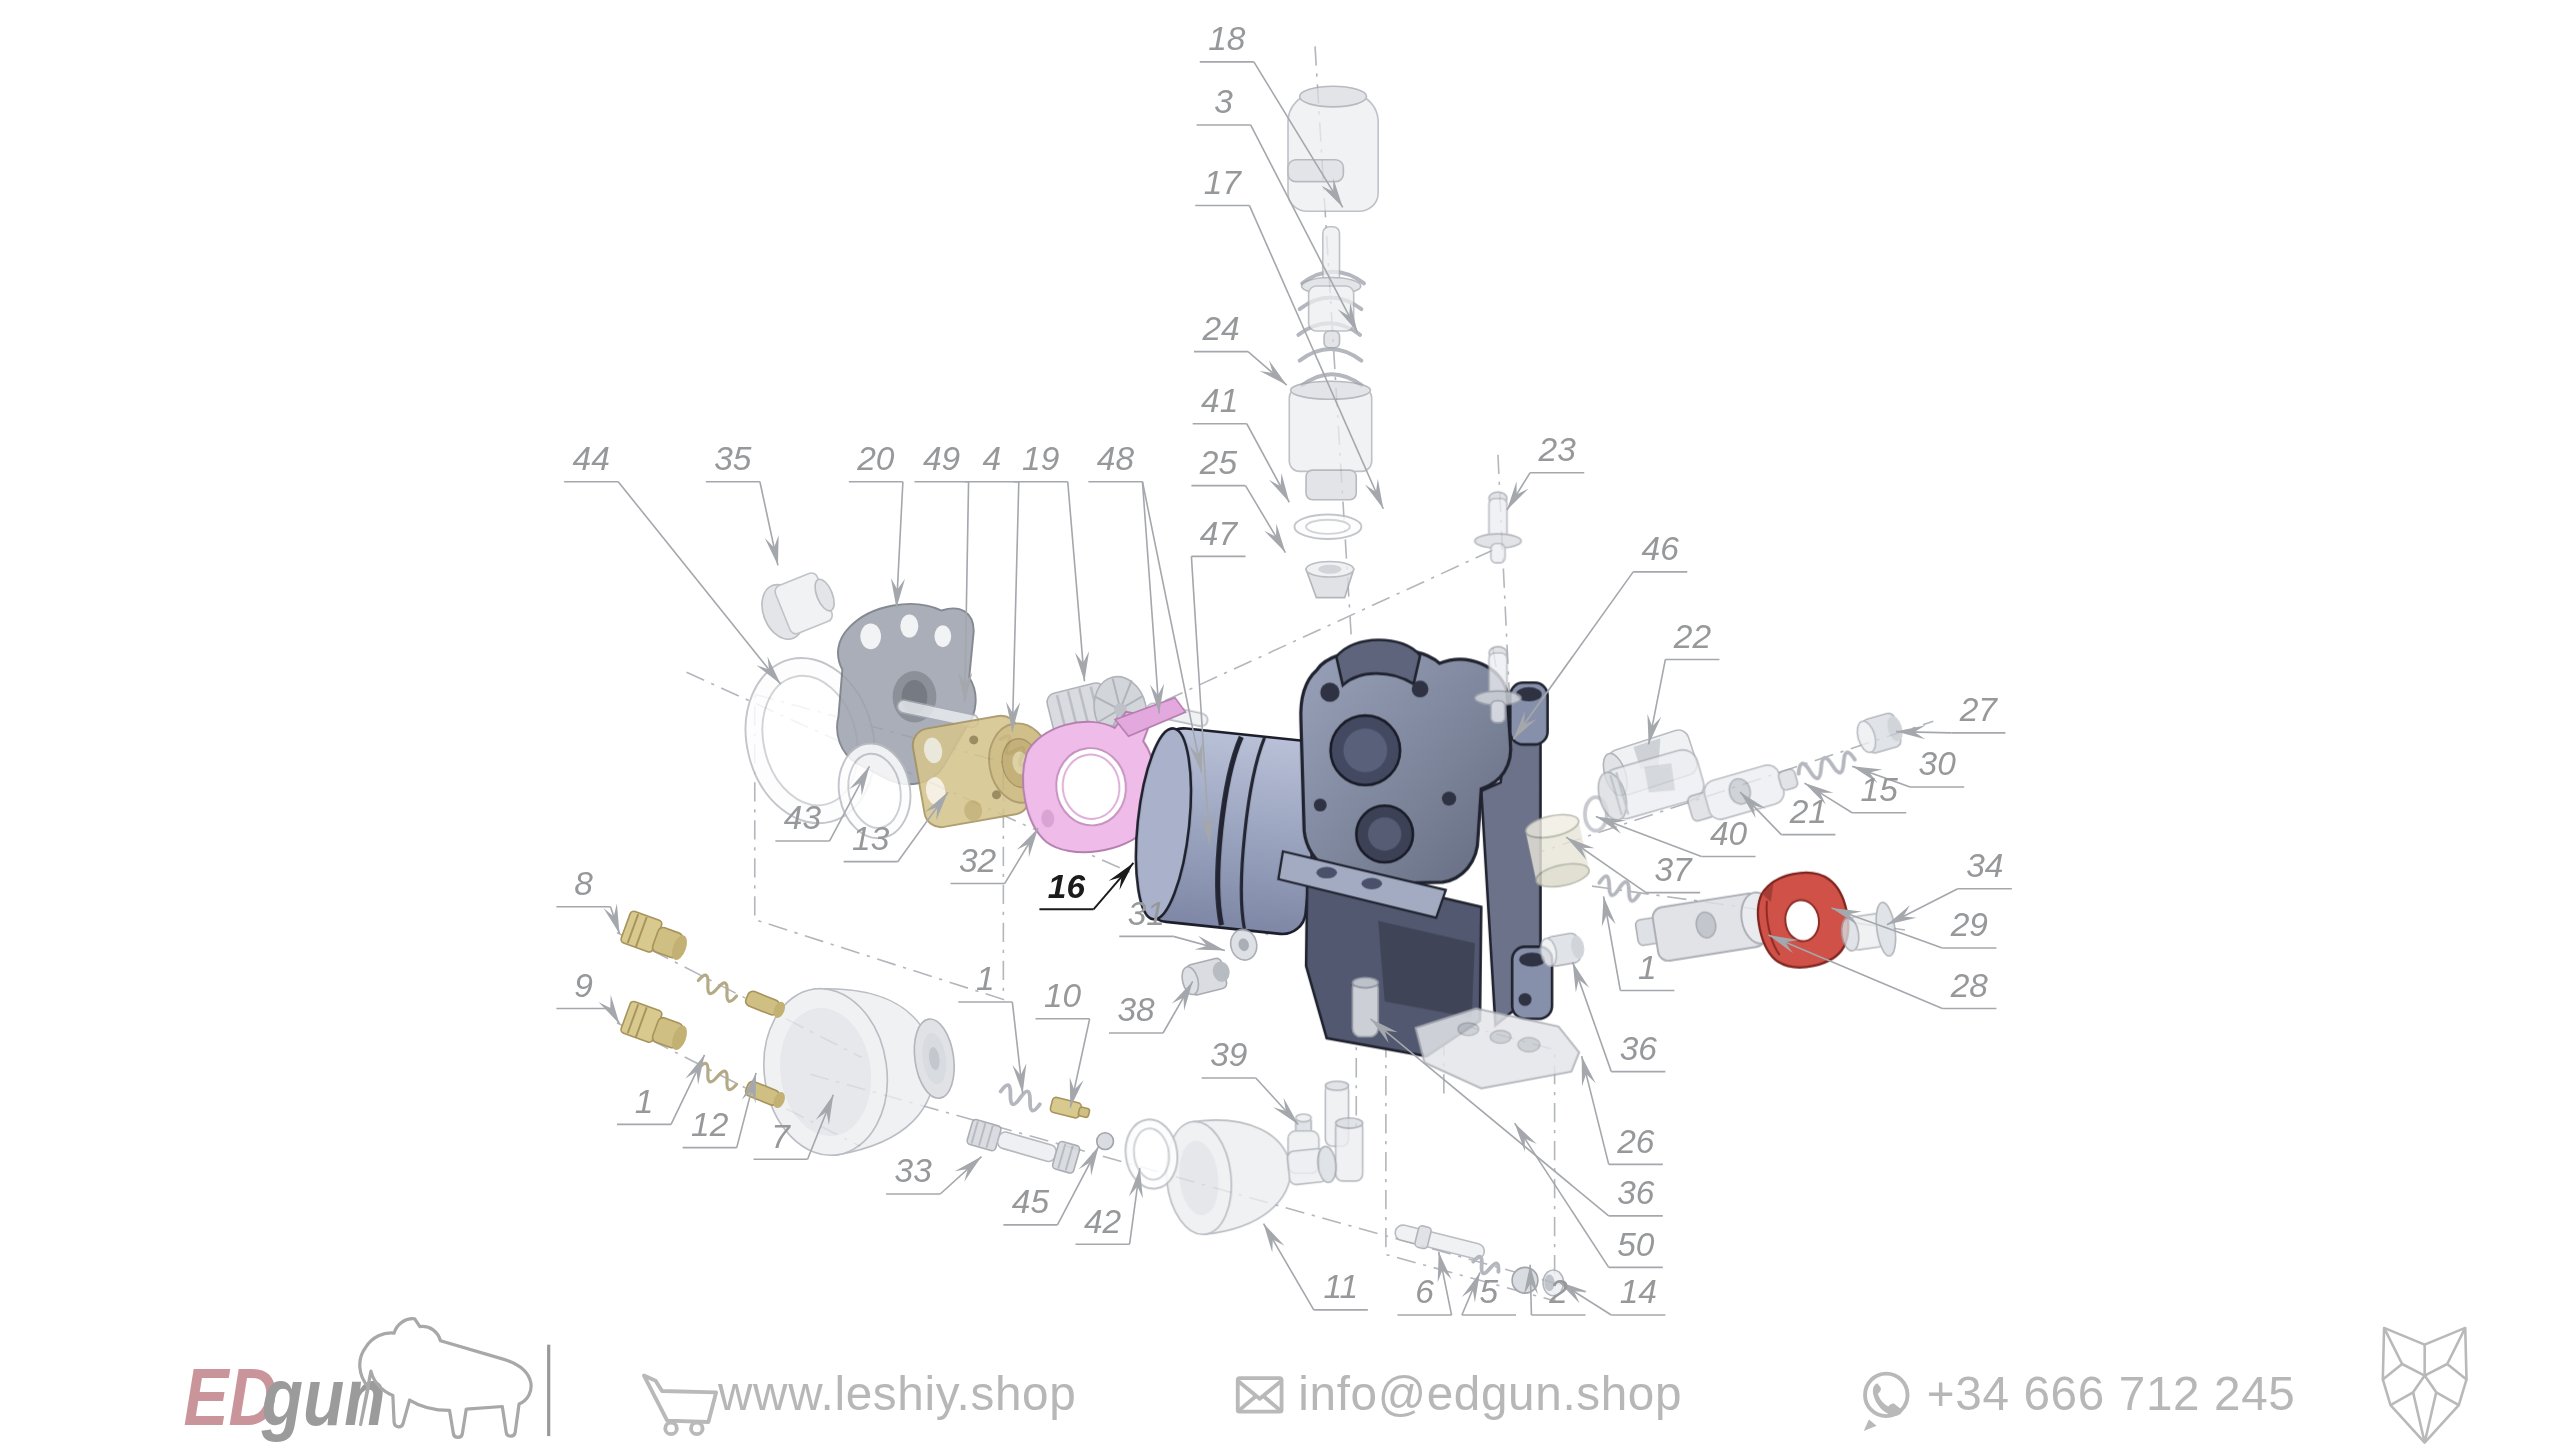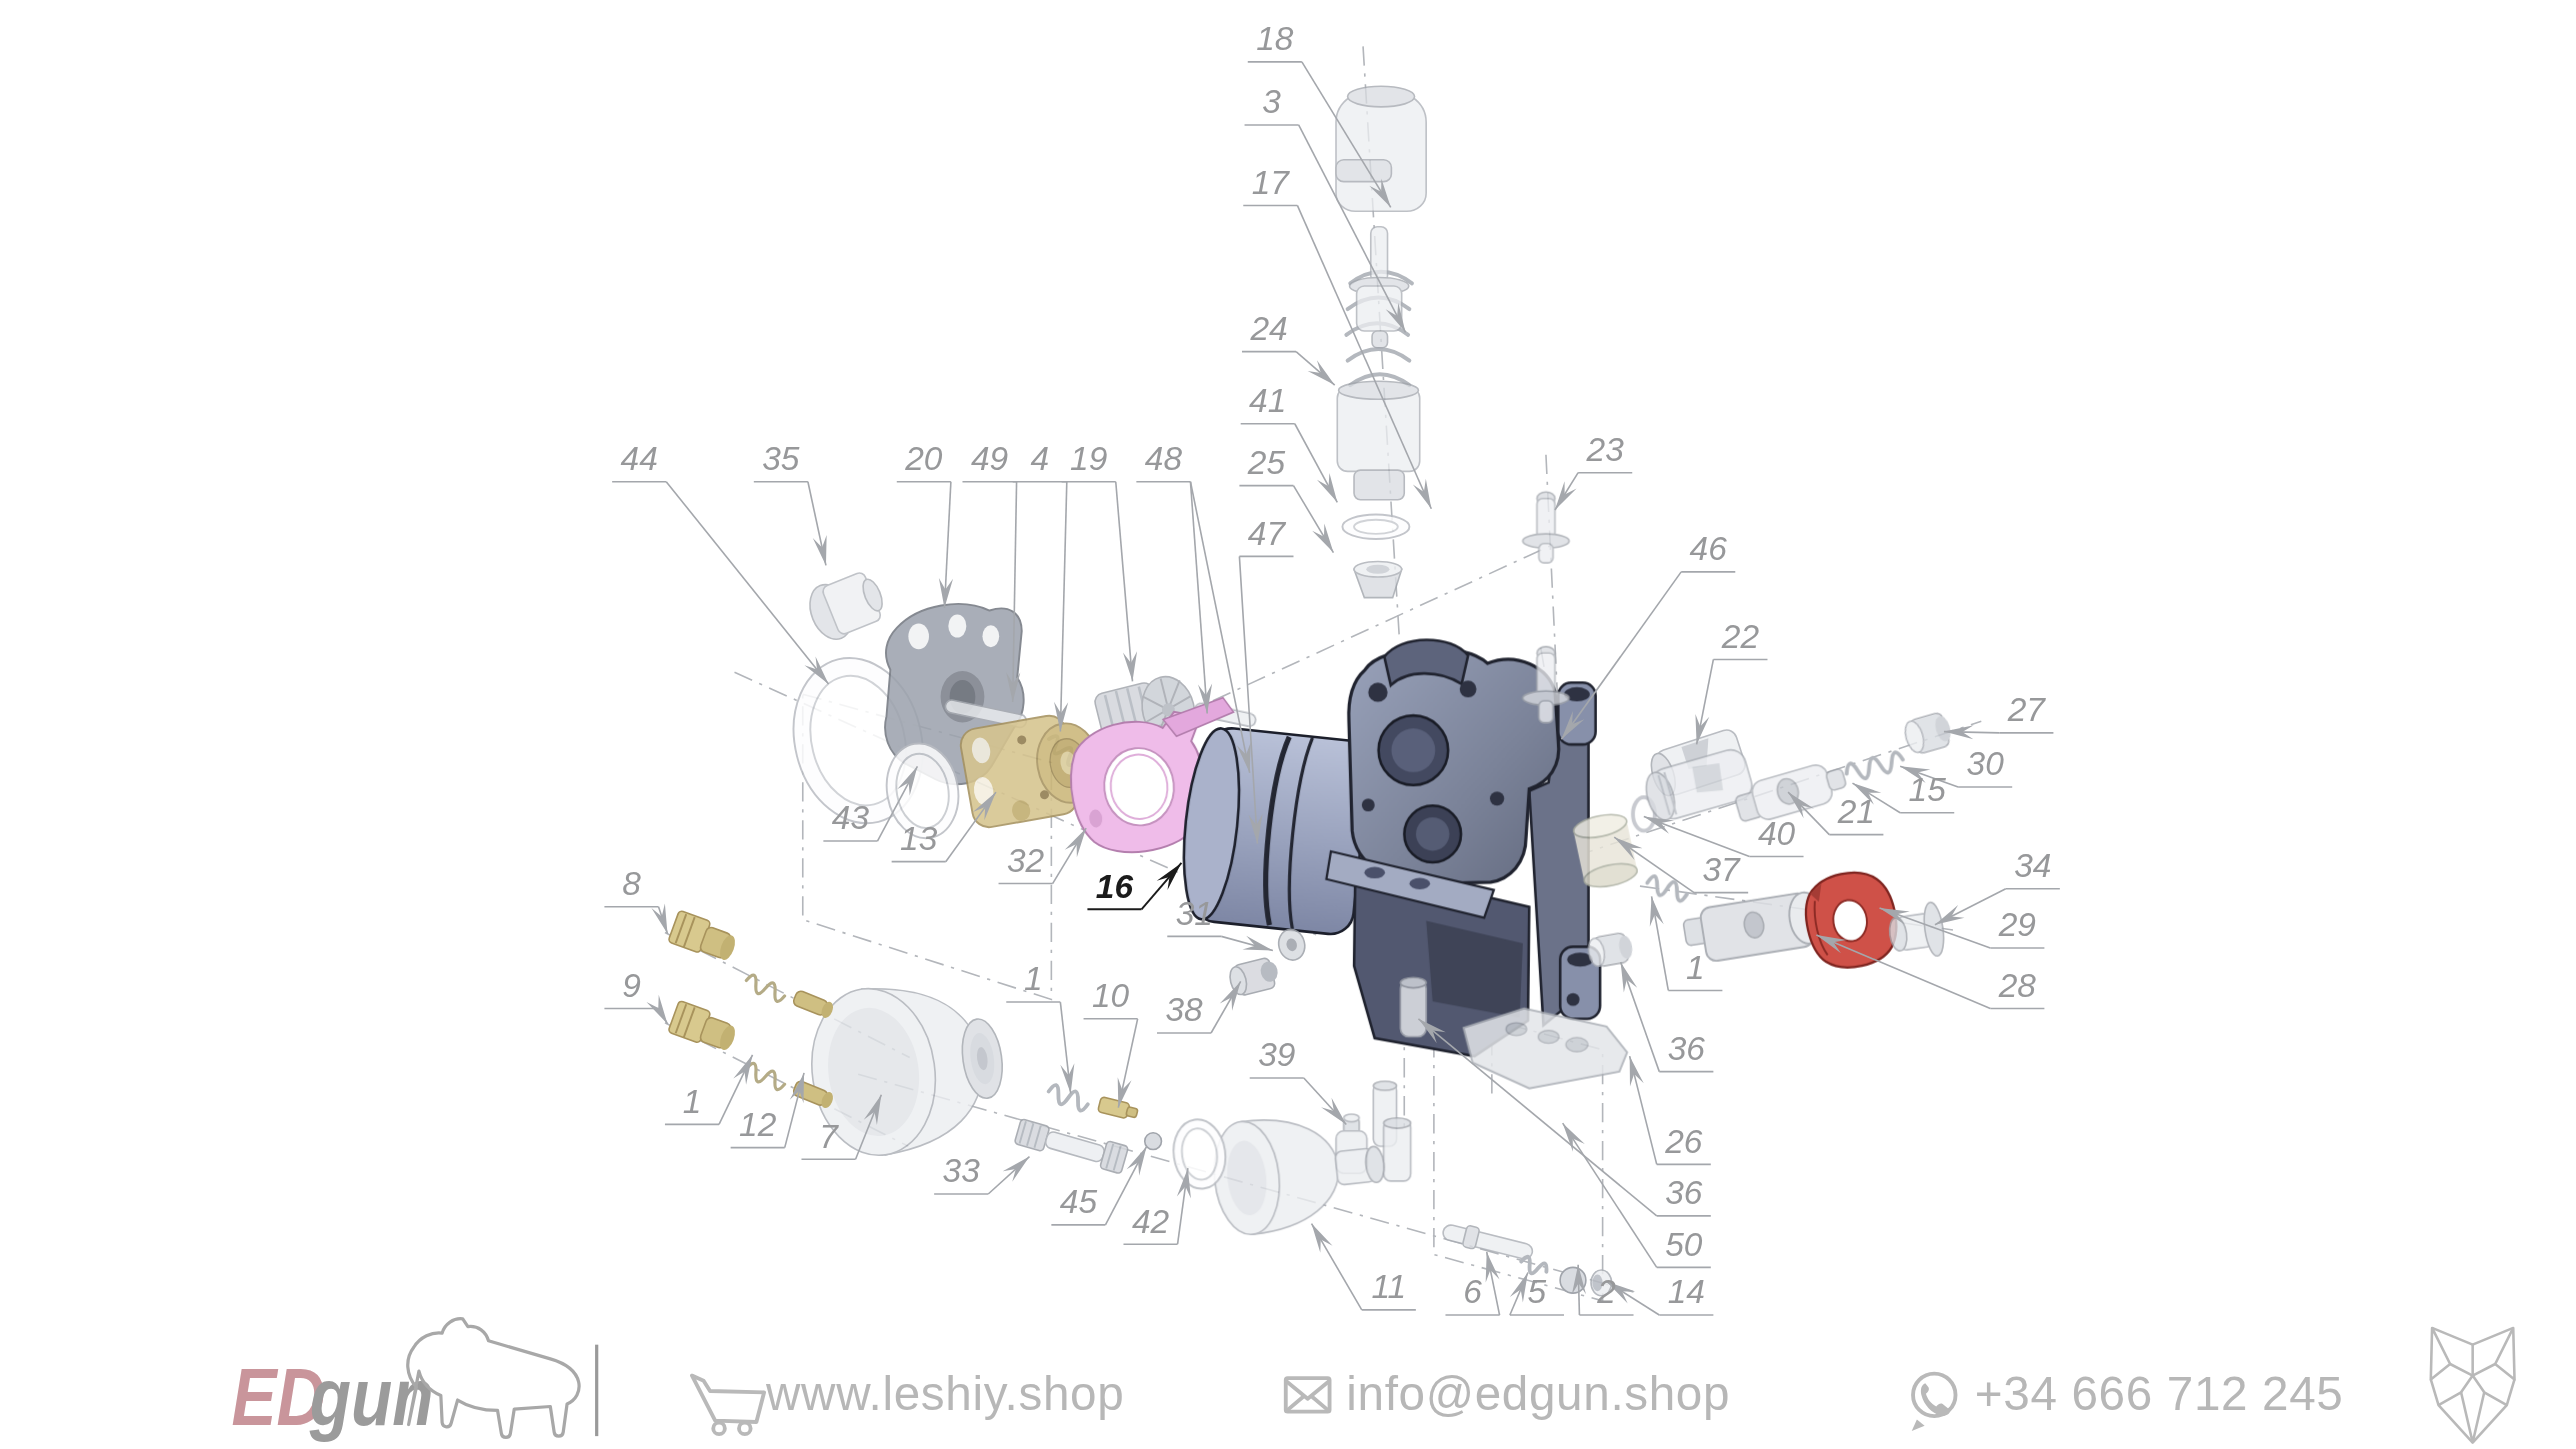--- a/index.html
+++ b/index.html
@@ -1,17 +1,17 @@
 <!DOCTYPE html>
 <html style="font-size:10.3px"><head>
 <meta charset="utf-8">
 <style>
   html,body{margin:0;padding:0;background:#ffffff;}
   body{width:2576px;height:1449px;position:relative;font-family:"Liberation Sans",sans-serif;}
-  #stage{position:absolute;inset:0;margin-left:48px;}
+  #stage{position:absolute;inset:0;}
   svg{display:block;}
   .ghost{fill:#eceef1;stroke:#a9adb4;stroke-width:2.5;}
   .ghostd{fill:#d9dce1;stroke:#a0a4ab;stroke-width:2.5;}
   .whitering{fill:#fdfdfe;stroke:#b9bcc2;stroke-width:3;}
   .spring{fill:none;stroke:#b4b8be;stroke-width:6;stroke-linecap:round;}
   .goldspring{fill:none;stroke:#b4ab86;stroke-width:5;stroke-linecap:round;}
   .gold{fill:#d8c98e;stroke:#a8935c;stroke-width:2.5;}
   .gold2{fill:#cfbf82;stroke:#a8935c;stroke-width:2.5;}
   .callout-num{font-family:"Liberation Sans",sans-serif;font-style:italic;font-size:52px;}
   .footer-text{font-family:"Liberation Sans",sans-serif;font-size:74px;letter-spacing:1px;}

